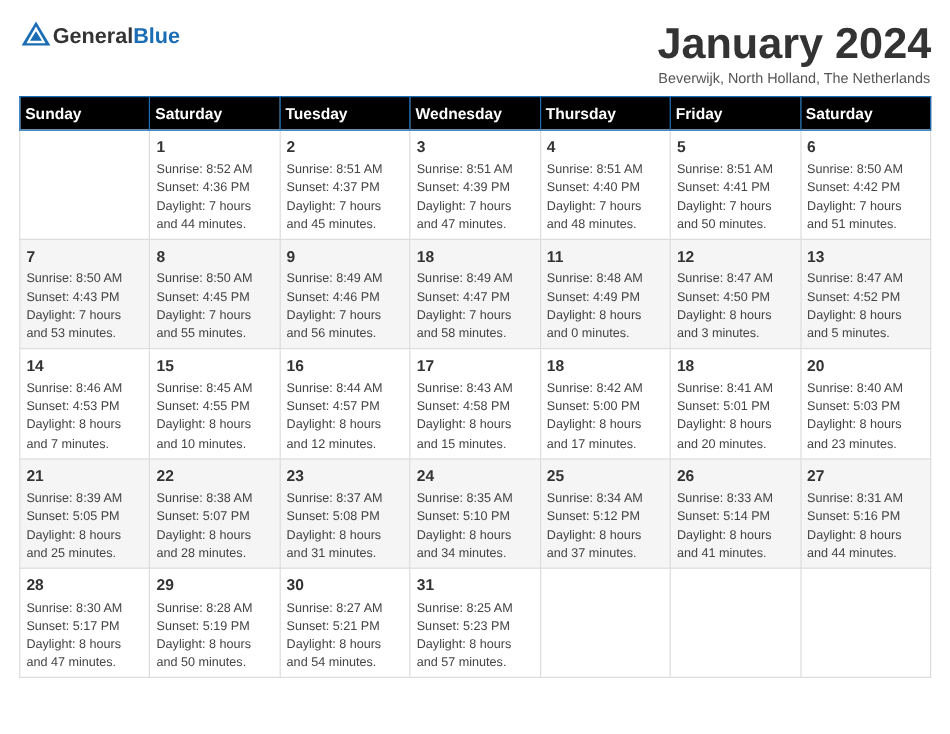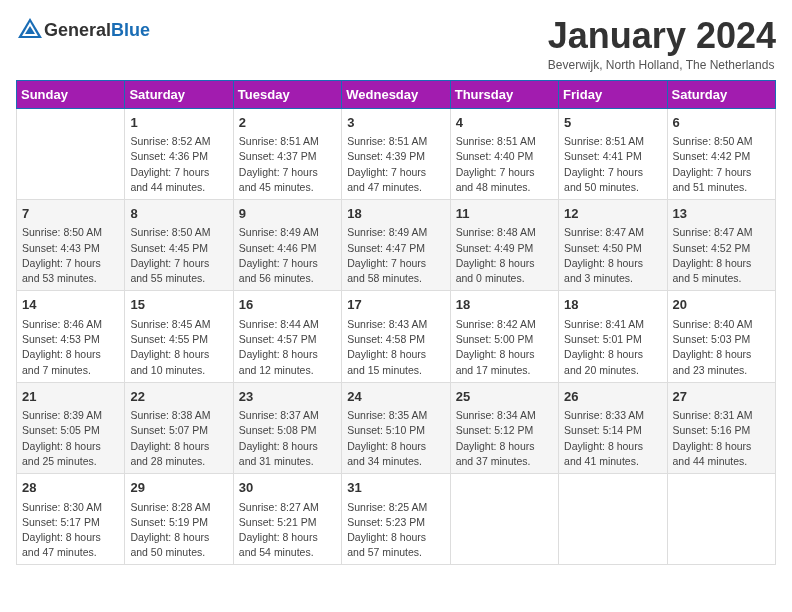--- a/index.html
+++ b/index.html
@@ -29,40 +29,40 @@
     .logo-text-blue {
       font-size: 18px;
       font-weight: bold;
       color: #1a6db5;
     }
     .logo-icon {
       width: 28px;
       height: 28px;
     }
     .title-area {
-      text-align: left;
+      text-align: center;
     }
     .month-title {
       font-size: 36px;
       font-weight: bold;
       color: #333;
       line-height: 1.1;
     }
     .location-title {
       font-size: 12px;
       color: #555;
       margin-top: 2px;
     }
     table {
       width: 100%;
       border-collapse: collapse;
       font-size: 11px;
     }
     thead tr th {
-      background-color: #a21caf;
+      background-color: #000000;
       color: #fff;
       padding: 6px 4px;
       text-align: left;
       font-size: 13px;
       font-weight: bold;
       border: 1px solid #1a6db5;
     }
     tbody tr {
       border-bottom: 1px solid #ccc;
     }

